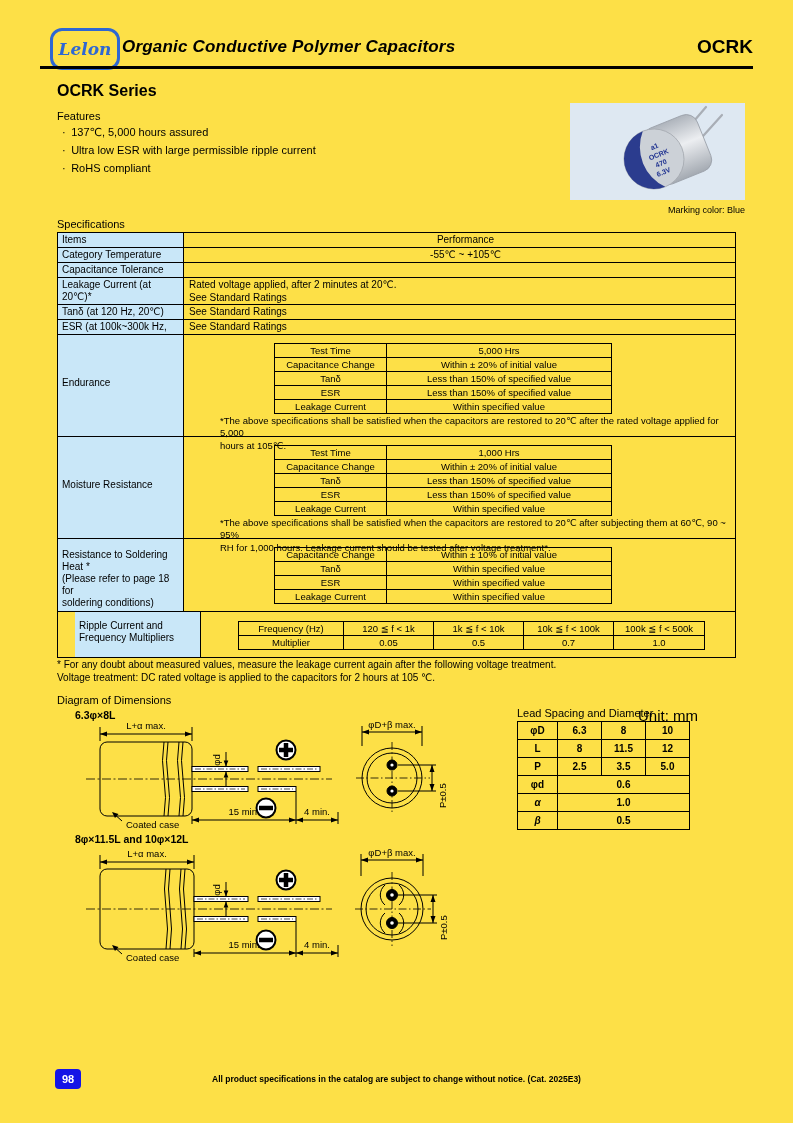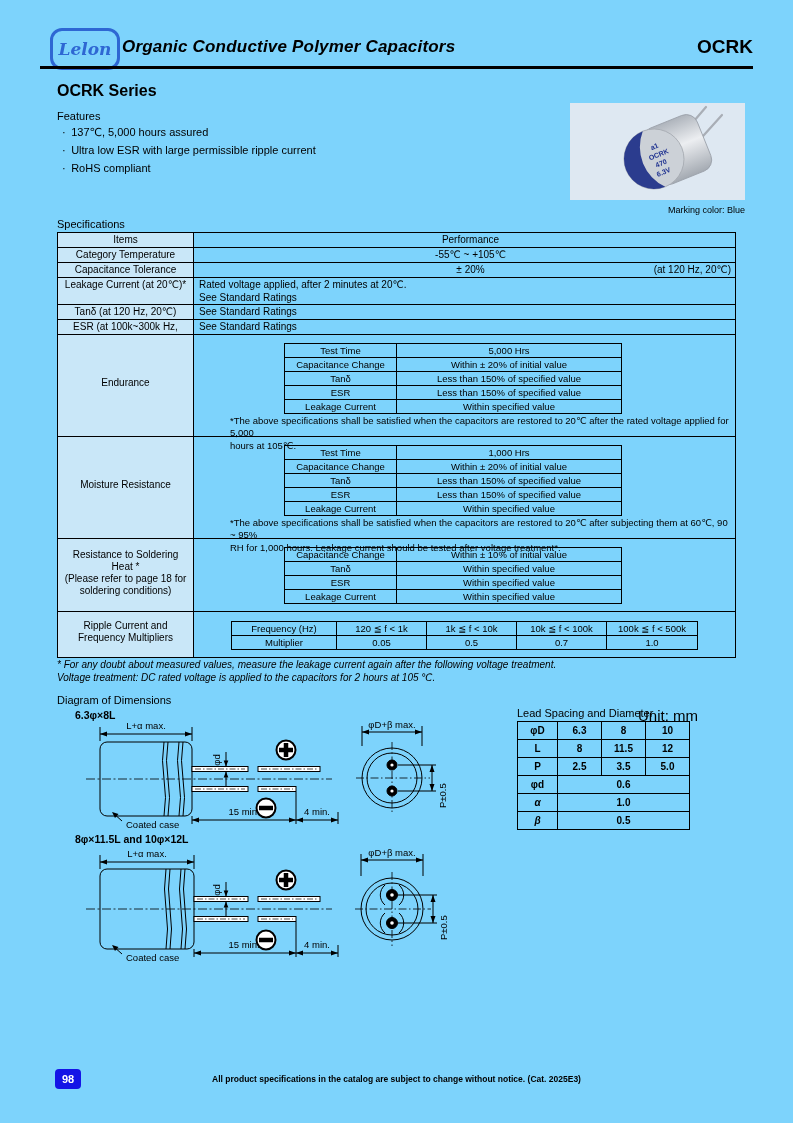--- a/index.html
+++ b/index.html
@@ -1,47 +1,47 @@
 <!DOCTYPE html>
 <html><head>
 <meta charset="utf-8">
 <style>
   html,body{margin:0;padding:0;background:#888;}
-  .page{position:relative;width:793px;height:1123px;background:#7dd3fc;margin:0 auto;
+  .page{position:relative;width:793px;height:1123px;background:#fde047;margin:0 auto;
         font-family:"Liberation Sans","DejaVu Sans",sans-serif;color:#000;overflow:hidden;}
   .abs{position:absolute;}
   
   .logo-box{left:50px;top:28px;width:64px;height:36px;border:3px solid #2e67d3;border-radius:12px;
             display:flex;align-items:center;justify-content:center;}
   .logo-text{color:#2e67d3;font-family:"DejaVu Serif",serif;font-style:italic;font-weight:bold;font-size:17px;}
   .doc-title{left:122px;top:37px;font-size:17px;font-weight:bold;font-style:italic;letter-spacing:.2px;}
   .doc-code{right:40px;top:36px;font-size:19px;font-weight:bold;}
   .header-rule{left:40px;top:66px;width:713px;height:3px;background:#000;}
   
   .series-title{left:57px;top:82px;font-size:16px;font-weight:bold;}
   .features-head{left:57px;top:110px;font-size:11px;}
   .feature{left:62px;font-size:11px;}
   .feature::before{content:"\00B7\2002";}
   .marking-note{right:48px;top:205px;font-size:9px;}
   
   .spec-label{left:57px;top:218px;font-size:11px;}
   .spec-table{left:57px;top:232px;width:679px;border:1px solid #000;box-sizing:border-box;font-size:10px;}
   .srow{display:flex;border-bottom:1px solid #000;box-sizing:border-box;}
-  .srow:last-child{border-bottom:none;}
-  .sitem{width:136px;background:#c9e7f8;border-right:1px solid #000;box-sizing:border-box;
-         padding:1px 4px 0;line-height:1.2;white-space:pre-line;text-align:center;}
+  .srow:last-child{border-bottom:none;margin-left:17px;}
+  .sitem{width:126px;background:#c9e7f8;border-right:1px solid #000;box-sizing:border-box;
+         padding:1px 4px 0;line-height:1.2;white-space:pre-line;}
   .sval{flex:1;position:relative;box-sizing:border-box;}
   .cen{display:block;text-align:center;padding-top:1px;padding-left:12px;}
   .padl{padding:1px 0 0 5px;line-height:1.25;}
   .rnote{position:absolute;right:4px;top:1px;}
   .itable{position:absolute;border-collapse:collapse;table-layout:fixed;}
   .itable td{border:1px solid #000;height:13px;padding:0 2px;font-size:9.5px;text-align:center;
              overflow:hidden;white-space:nowrap;}
   .inote{position:absolute;font-size:9.5px;line-height:1.3;white-space:pre-line;}
-  .footnote{left:57px;top:658px;font-size:10px;line-height:1.3;white-space:pre-line;font-style:italic;}
+  .footnote{left:57px;top:658px;font-size:10px;line-height:1.3;white-space:pre-line;}
   
   .dims-title{left:57px;top:694px;font-size:11px;}
   .dims-sub{left:75px;font-size:10.5px;font-weight:bold;}
   .lead-title{left:517px;top:707px;font-size:11px;text-align:center;}
   .lead-unit{left:638px;top:707px;font-size:15px;}
   .lead-table{position:absolute;left:517px;top:721px;border-collapse:collapse;table-layout:fixed;}
   .lead-table td{border:1px solid #000;height:17px;padding:0;font-size:10px;font-weight:bold;
                  text-align:center;}
   
   .page-badge{left:55px;top:1069px;width:26px;height:20px;background:#1414e6;border-radius:4px;
@@ -106,24 +106,20 @@
 
     <div class="srow" style="height:15px">
       <div class="sitem">Category Temperature Range</div>
       <div class="sval">
           <span class="cen">-55℃ ~ +105℃</span>
         </div>
     </div>
 
     <div class="srow" style="height:15px">
       <div class="sitem">Capacitance Tolerance</div>
-      <div class="sval">
-        <span class="cen">± 20%</span>
-        <span class="rnote">(at 120 Hz, 20℃)</span>
-      </div>
     </div>
 
     <div class="srow" style="height:27px">
       <div class="sitem">Leakage Current (at 20℃)*</div>
       <div class="sval padl">
         <div>Rated voltage applied, after 2 minutes at 20℃.</div>
         <div>See Standard Ratings</div>
       </div>
     </div>
 

